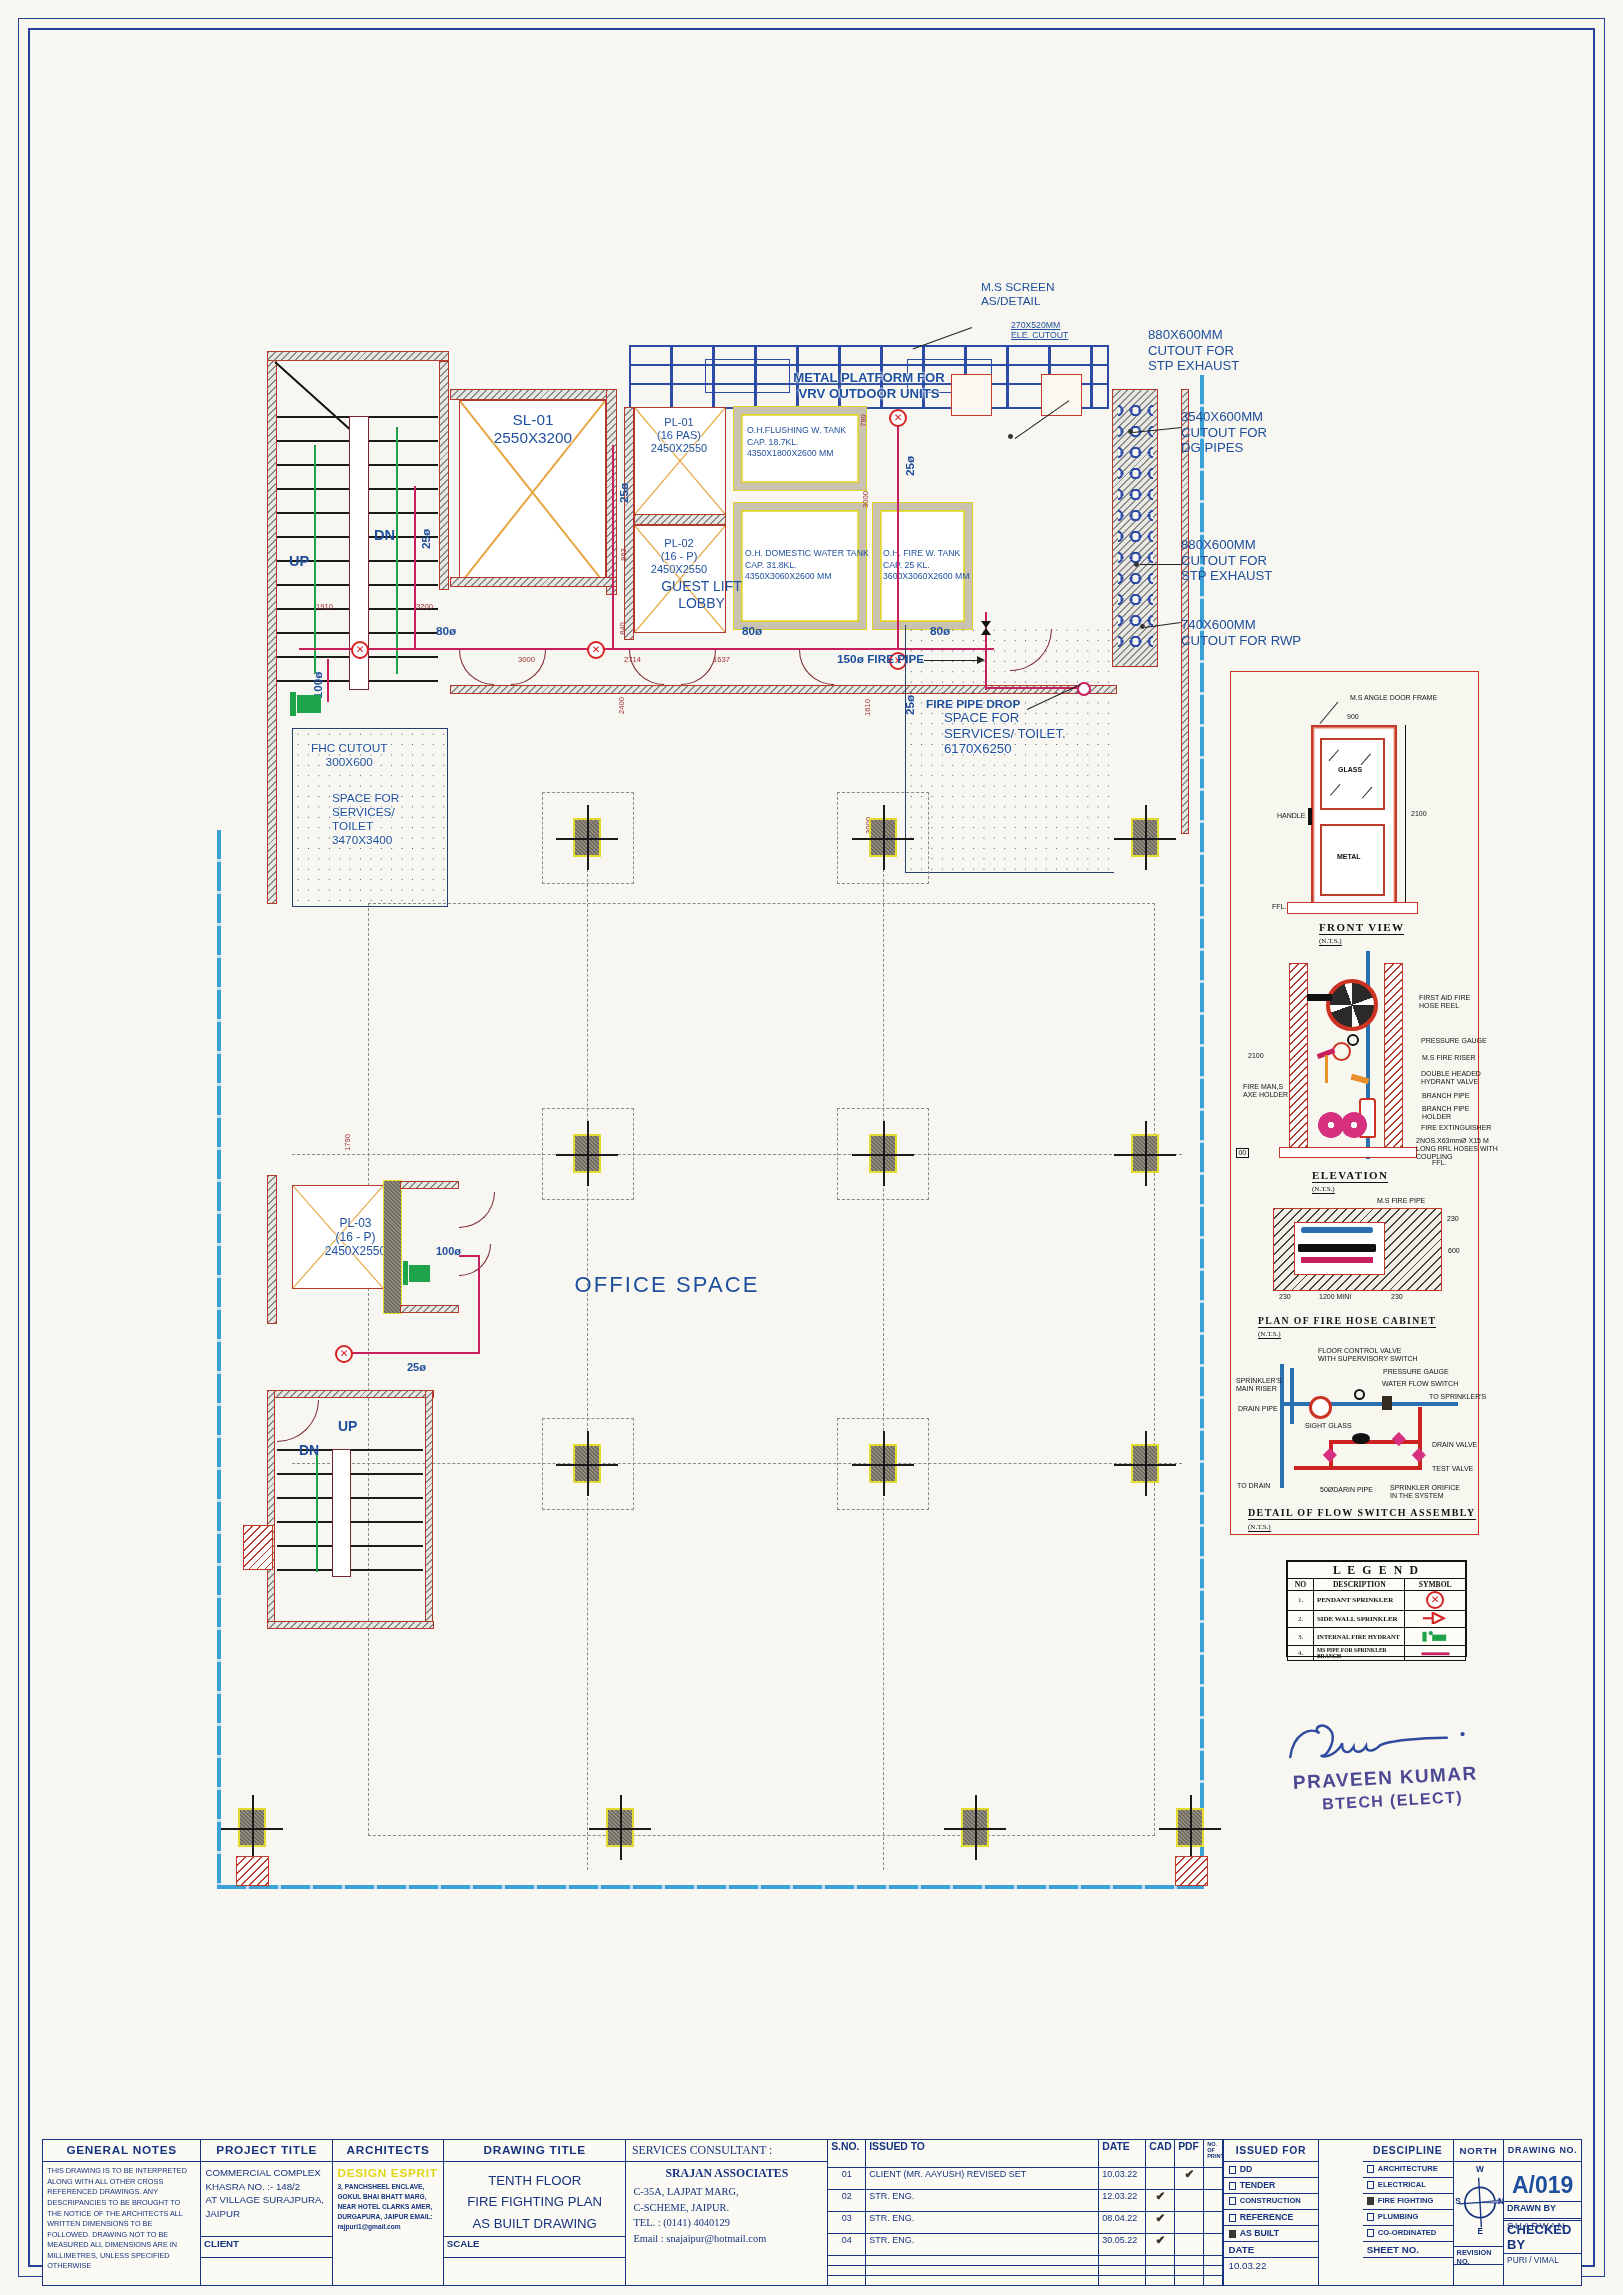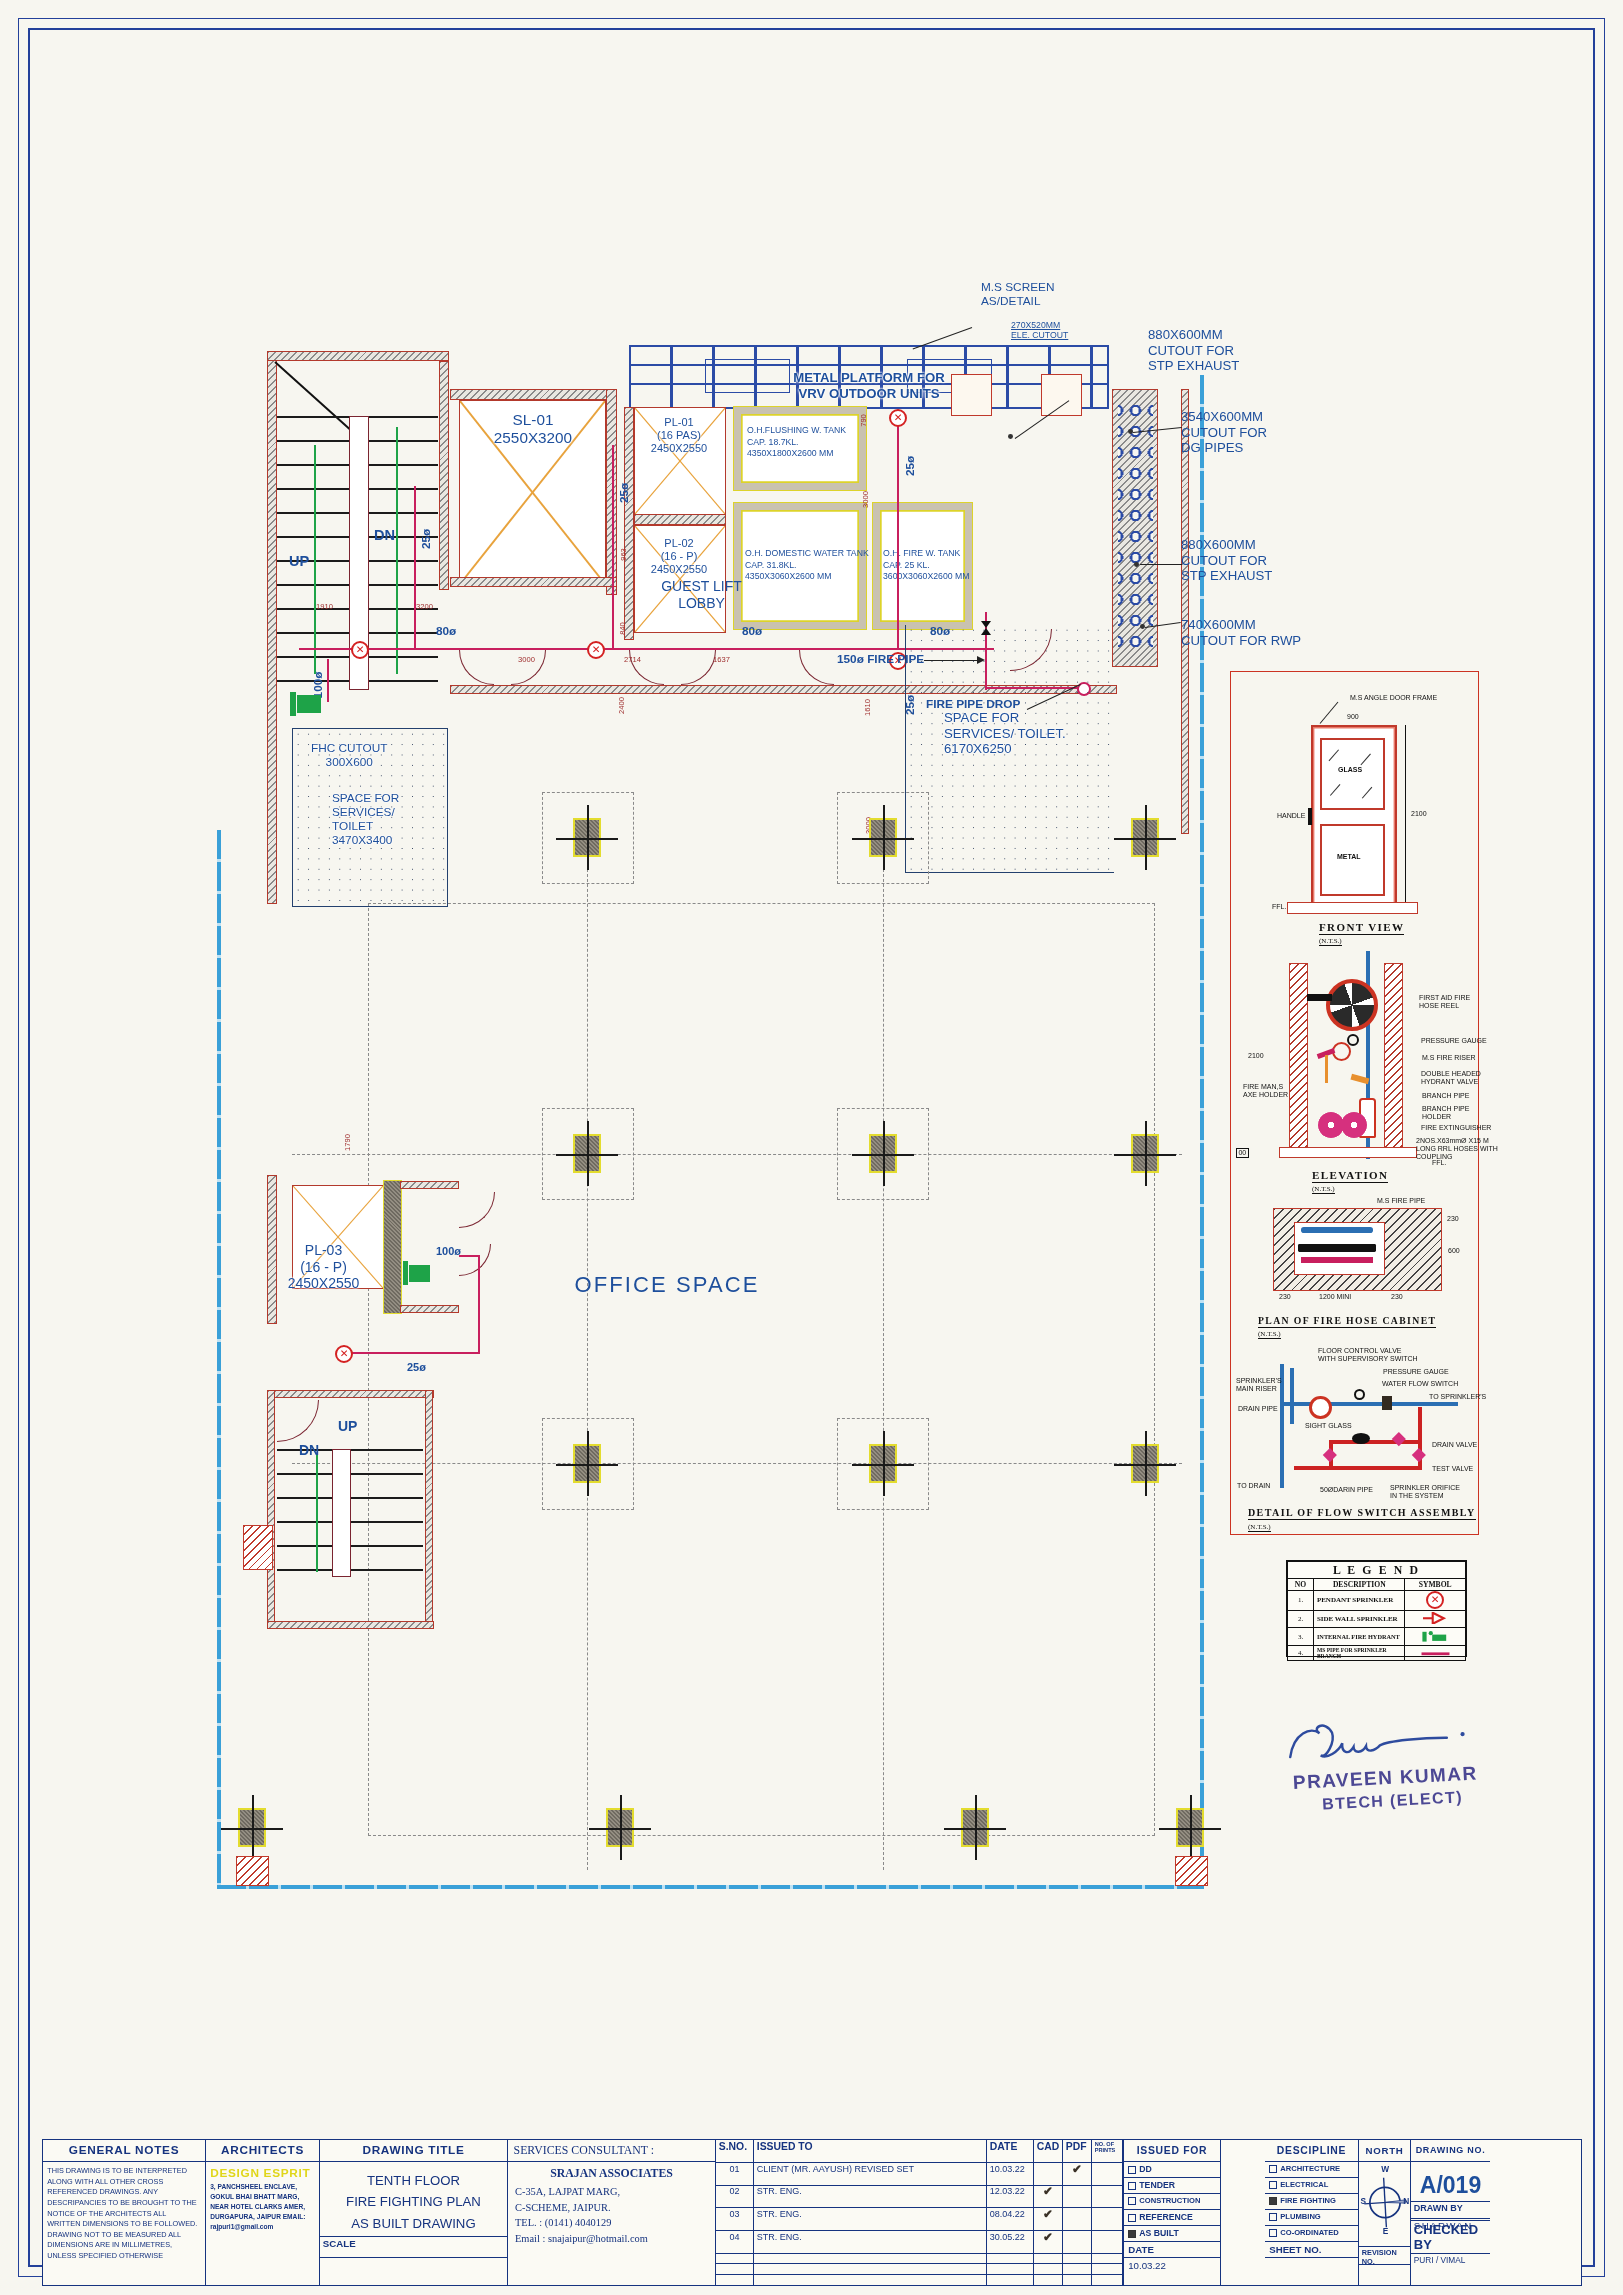--- a/index.html
+++ b/index.html
@@ -282,21 +282,21 @@
 
   <div class="t tc" style="left:549px;top:1272px;width:236px;font-size:22px;letter-spacing:2.1px;">OFFICE  SPACE</div>
 
   <div class="wall" style="left:267px;top:1175px;width:9.7px;height:149px;"></div>
   <div class="shaft" style="left:292px;top:1185px;width:92px;height:104px;">
     <svg viewBox="0 0 100 100" preserveAspectRatio="none">
         <line x1="0" y1="0" x2="100" y2="100" stroke="#e8a33d" stroke-width="1.2"></line>
         <line x1="100" y1="0" x2="0" y2="100" stroke="#e8a33d" stroke-width="1.2"></line>
       </svg>
   </div>
-  <div class="t tc halo" style="left:268px;top:1216px;width:111px;font-size:14px;margin-top:26px;">PL-03
+  <div class="t tc halo" style="left:300px;top:1216px;width:111px;font-size:12px;">PL-03
 (16 - P)
 2450X2550</div>
   <div class="abs" style="left:384px;top:1181px;width:16.7px;height:132px;background:repeating-linear-gradient(45deg,#948e82 0 1.4px,#6f6a60 1.4px 2.8px);outline:1.4px solid #e3dc2e;"></div>
   <div class="wall" style="left:400px;top:1181px;width:59px;height:8.3px;"></div>
   <div class="wall" style="left:400px;top:1305px;width:59px;height:8.3px;"></div>
   <div class="arc" style="left:459px;top:1192px;width:36px;height:36px;border-radius:0 0 100% 0;border-top:none;border-left:none;"></div>
   <div class="arc" style="left:459px;top:1244px;width:32px;height:32px;border-radius:0 0 100% 0;border-top:none;border-left:none;"></div>
   <div class="abs" style="left:409px;top:1265px;width:21px;height:16.7px;background:#1ea348;"></div>
   <div class="abs" style="left:403px;top:1261px;width:4.9px;height:23.6px;background:#1ea348;"></div>
   <div class="t" style="left:436px;top:1245px;font-size:11px;font-weight:700;">100ø</div>
@@ -478,20 +478,29 @@
     <div style="position:absolute;left:42px;top:82px;font-size:16px;font-weight:700;color:#4c4894;letter-spacing:1.4px;font-family:'Liberation Sans',sans-serif;">BTECH (ELECT)</div>
   </div>
 
   <div id="tblock">
 
     <div class="tb-col" style="width:163px;">
       <div class="tb-head">GENERAL  NOTES</div>
       <div style="padding:4.2px 4.2px;font-size:7.3px;color:#16337f;line-height:1.45;">THIS DRAWING IS TO BE INTERPRETED  ALONG WITH ALL OTHER CROSS REFERENCED DRAWINGS. ANY DESCRIPANCIES TO BE  BROUGHT   TO THE NOTICE OF THE ARCHITECTS  ALL WRITTEN DIMENSIONS TO BE FOLLOWED.  DRAWING NOT TO BE MEASURED  ALL DIMENSIONS ARE IN MILLIMETRES, UNLESS SPECIFIED OTHERWISE</div>
     </div>
 
+    <div class="tb-col" style="width:136px;">
+      <div class="tb-head">PROJECT  TITLE</div>
+      <div style="padding:4.2px 4.2px;font-size:9.7px;color:#16337f;white-space:pre-line;line-height:1.4;">COMMERCIAL COMPLEX
+KHASRA NO. :- 148/2
+AT VILLAGE SURAJPURA,
+JAIPUR</div>
+      <div class="tb-sub" style="top:96px;">CLIENT</div>
+      <div class="tb-sub" style="top:117px;height:28px;"></div>
+    </div>
 
     <div class="tb-col" style="width:114px;">
       <div class="tb-head">ARCHITECTS</div>
       <div style="padding:3.5px 4.2px 1.4px;font-size:11.8px;font-weight:700;color:#e0d619;letter-spacing:0.7px;">DESIGN  ESPRIT</div>
       <div style="padding:1.4px 4.2px;font-size:6.6px;font-weight:700;color:#16337f;white-space:pre-line;line-height:1.5;">3, PANCHSHEEL ENCLAVE,
 GOKUL BHAI BHATT MARG,
 NEAR HOTEL CLARKS AMER,
 DURGAPURA, JAIPUR EMAIL:
 rajpuri1@gmail.com</div>
     </div>

